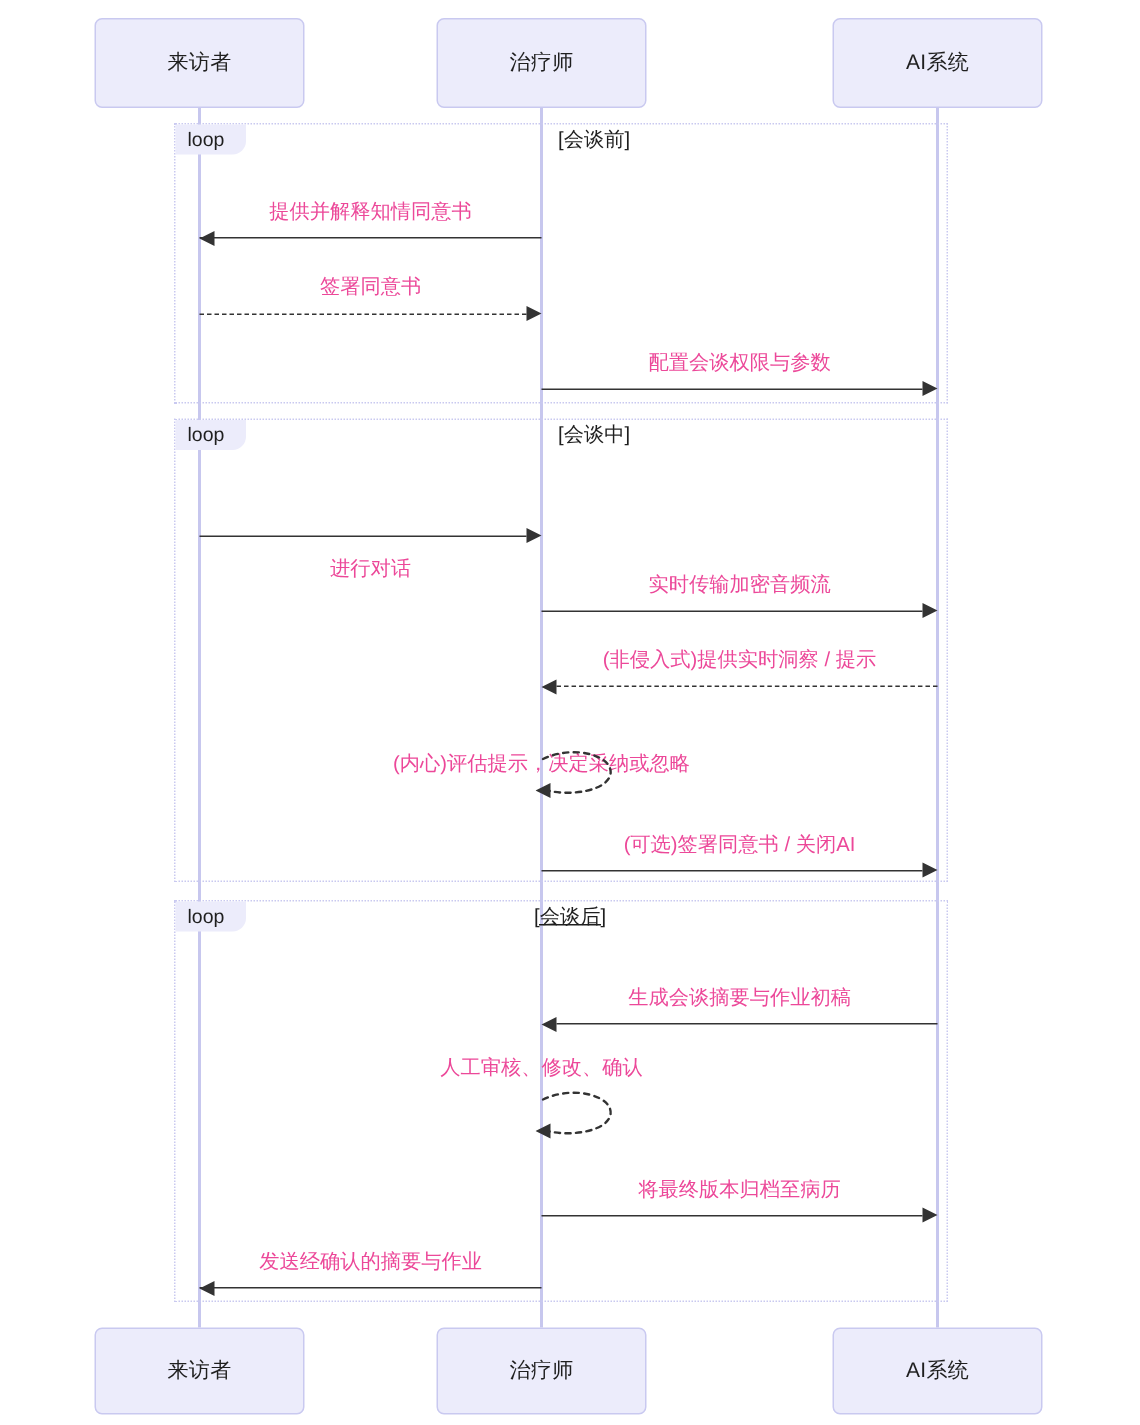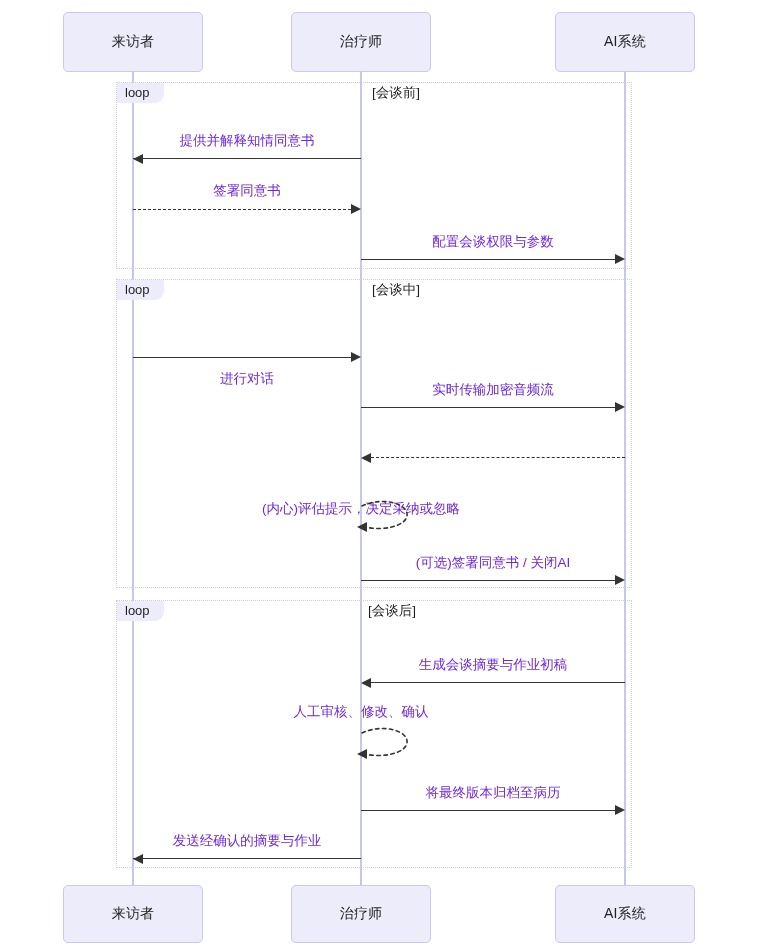--- a/index.html
+++ b/index.html
@@ -56,21 +56,21 @@
   }
   .frag-cond {
     position: absolute;
     font-size: 13.5px;
     color: #1f1f1f;
     white-space: nowrap;
   }
   .msg-label {
     position: absolute;
     font-size: 13.5px;
-    color: #6d28d9;
+    color: #ec4899;
     white-space: nowrap;
     text-align: center;
     transform: translateX(-50%);
   }
   .arrow-line {
     position: absolute;
     height: 0;
     border-top: 1.6px solid #333333;
   }
   .arrow-line.dashed {
@@ -134,36 +134,37 @@
   <div class="frag-cond" style="left:372px; top:281px;">[会谈中]</div>
 
   <div class="msg-label" style="left:247px; top:331px;margin-top:39px;">进行对话</div>
   <div class="arrow-line" style="left:133px; top:357px; width:218px;"></div>
   <div class="arrow-head right" style="left:351px; top:352px;"></div>
 
   <div class="msg-label" style="left:493px; top:381px;">实时传输加密音频流</div>
   <div class="arrow-line" style="left:361px; top:407px; width:254px;"></div>
   <div class="arrow-head right" style="left:615px; top:402px;"></div>
 
+  <div class="msg-label" style="left:493px; top:431px;">(非侵入式)提供实时洞察 / 提示</div>
   <div class="arrow-line dashed" style="left:371px; top:457px; width:254px;"></div>
   <div class="arrow-head left" style="left:361px; top:453px;"></div>
 
   <div class="msg-label" style="left:361px; top:476px;margin-top:24px;">(内心)评估提示，决定采纳或忽略</div>
   <svg class="selfloop" style="left:357px; top:498px;" width="60" height="38" viewBox="0 0 60 38">
     <path d="M5,8 C26,-2 52,6 50,18 C48,29 24,33 8,29" fill="none" stroke="#333333" stroke-width="1.6" stroke-dasharray="3.5,3.5" stroke-linecap="round"></path>
     <polygon points="10,24 10,34 0,29" fill="#333333"></polygon>
   </svg>
 
   <div class="msg-label" style="left:493px; top:554px;">(可选)签署同意书 / 关闭AI</div>
   <div class="arrow-line" style="left:361px; top:580px; width:254px;"></div>
   <div class="arrow-head right" style="left:615px; top:575px;"></div>
 
   <div class="frag" style="left:116px; top:600px; width:516px; height:268px;"></div>
   <div class="frag-label" style="left:117px; top:601px;">loop</div>
-  <div class="frag-cond" style="left:368px; top:602px;">[会谈后]</div>
+  <div class="frag-cond" style="left:356px; top:602px;text-decoration:underline;">[会谈后]</div>
 
   <div class="msg-label" style="left:493px; top:656px;">生成会谈摘要与作业初稿</div>
   <div class="arrow-line" style="left:371px; top:682px; width:254px;"></div>
   <div class="arrow-head left" style="left:361px; top:678px;"></div>
 
   <div class="msg-label" style="left:361px; top:703px;text-align:center;">人工审核、修改、确认</div>
   <svg class="selfloop" style="left:357px; top:725px;" width="60" height="38" viewBox="0 0 60 38">
     <path d="M5,8 C26,-2 52,6 50,18 C48,29 24,33 8,29" fill="none" stroke="#333333" stroke-width="1.6" stroke-dasharray="3.5,3.5" stroke-linecap="round"></path>
     <polygon points="10,24 10,34 0,29" fill="#333333"></polygon>
   </svg>

